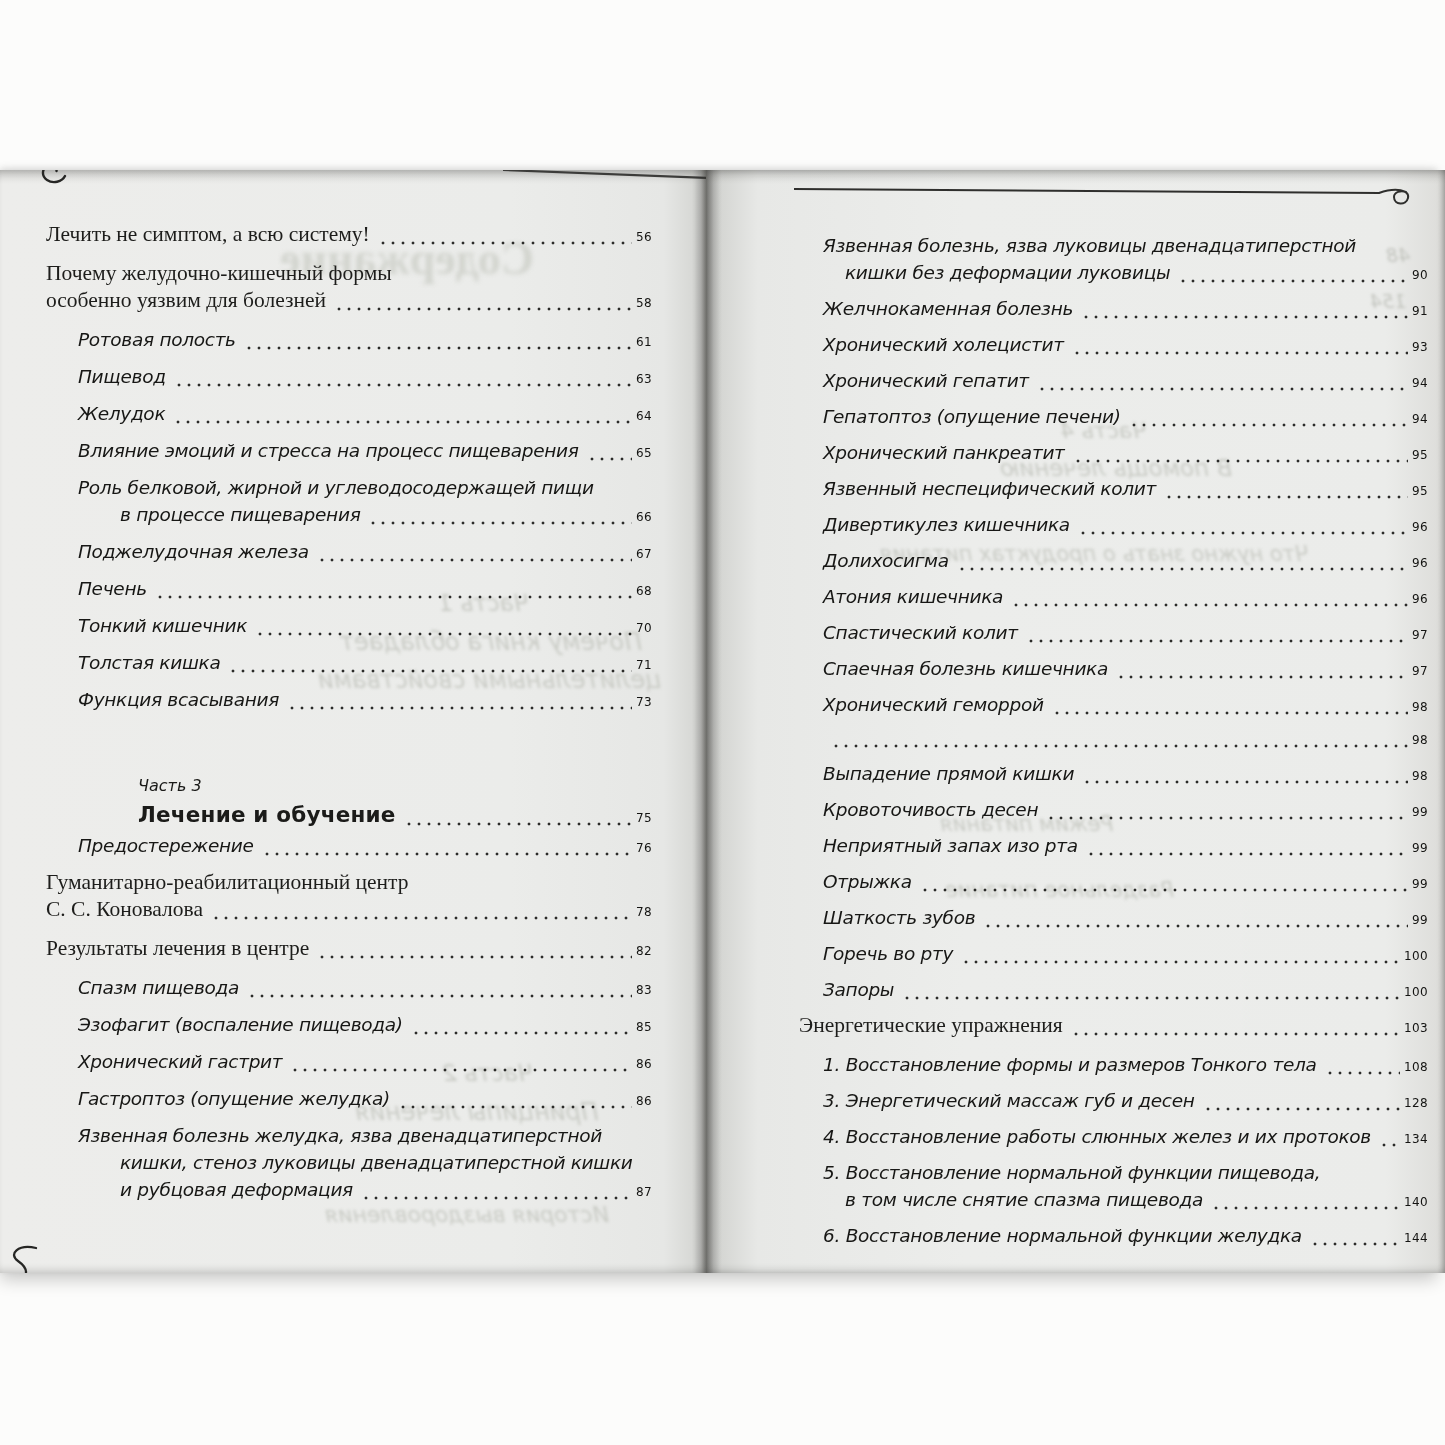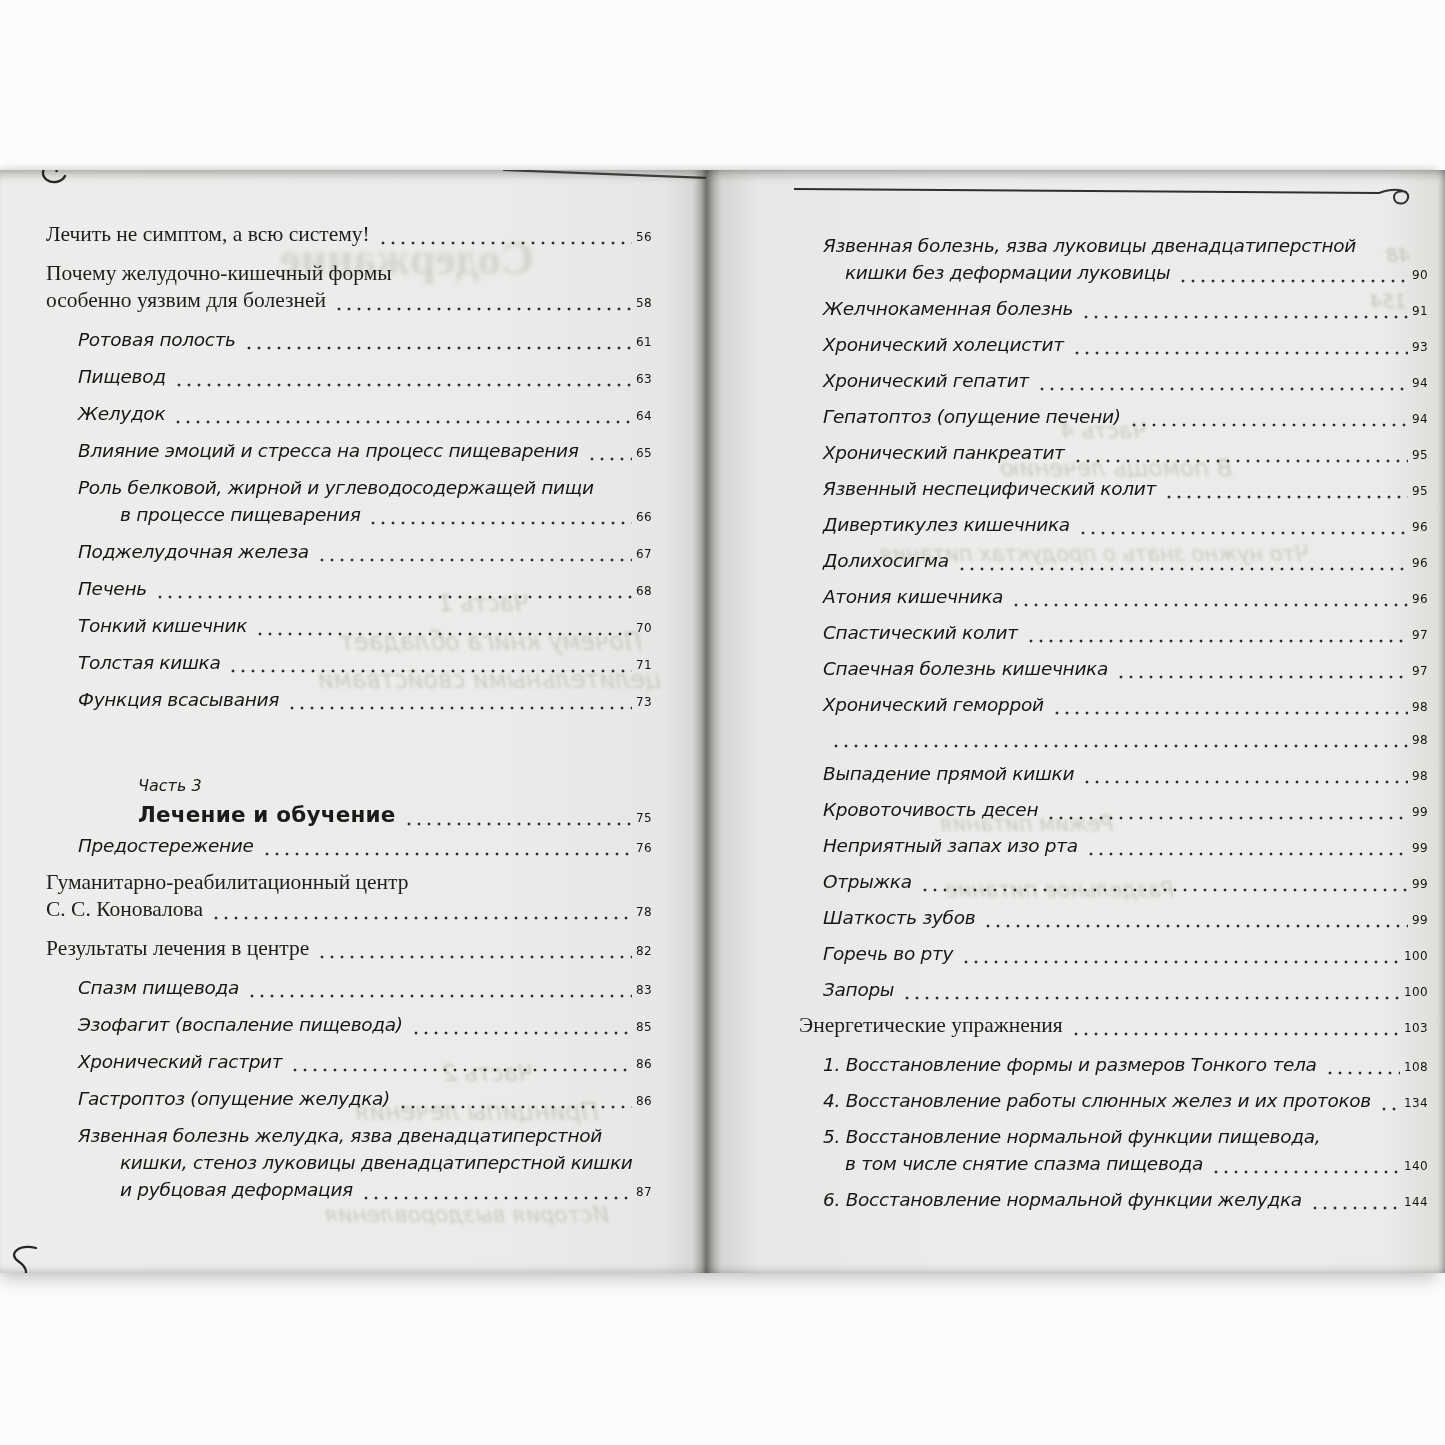--- a/index.html
+++ b/index.html
@@ -440,20 +440,27 @@
           </div>
           <div class="entry sub">
             <div class="line">
               <span class="txt">1. Восстановление формы и размеров Тонкого тела</span>
               <span class="dots"></span>
               <span class="pg">108</span>
             </div>
           </div>
           <div class="entry sub">
             <div class="line">
+              <span class="txt">3. Энергетический массаж губ и десен</span>
+              <span class="dots"></span>
+              <span class="pg">128</span>
+            </div>
+          </div>
+          <div class="entry sub">
+            <div class="line">
               <span class="txt">4. Восстановление работы слюнных желез и их протоков</span>
               <span class="dots"></span>
               <span class="pg">134</span>
             </div>
           </div>
           <div class="entry sub">
             <div class="line">
               <span class="txt">5. Восстановление нормальной функции пищевода,</span>
             </div>
             <div class="line cont">

